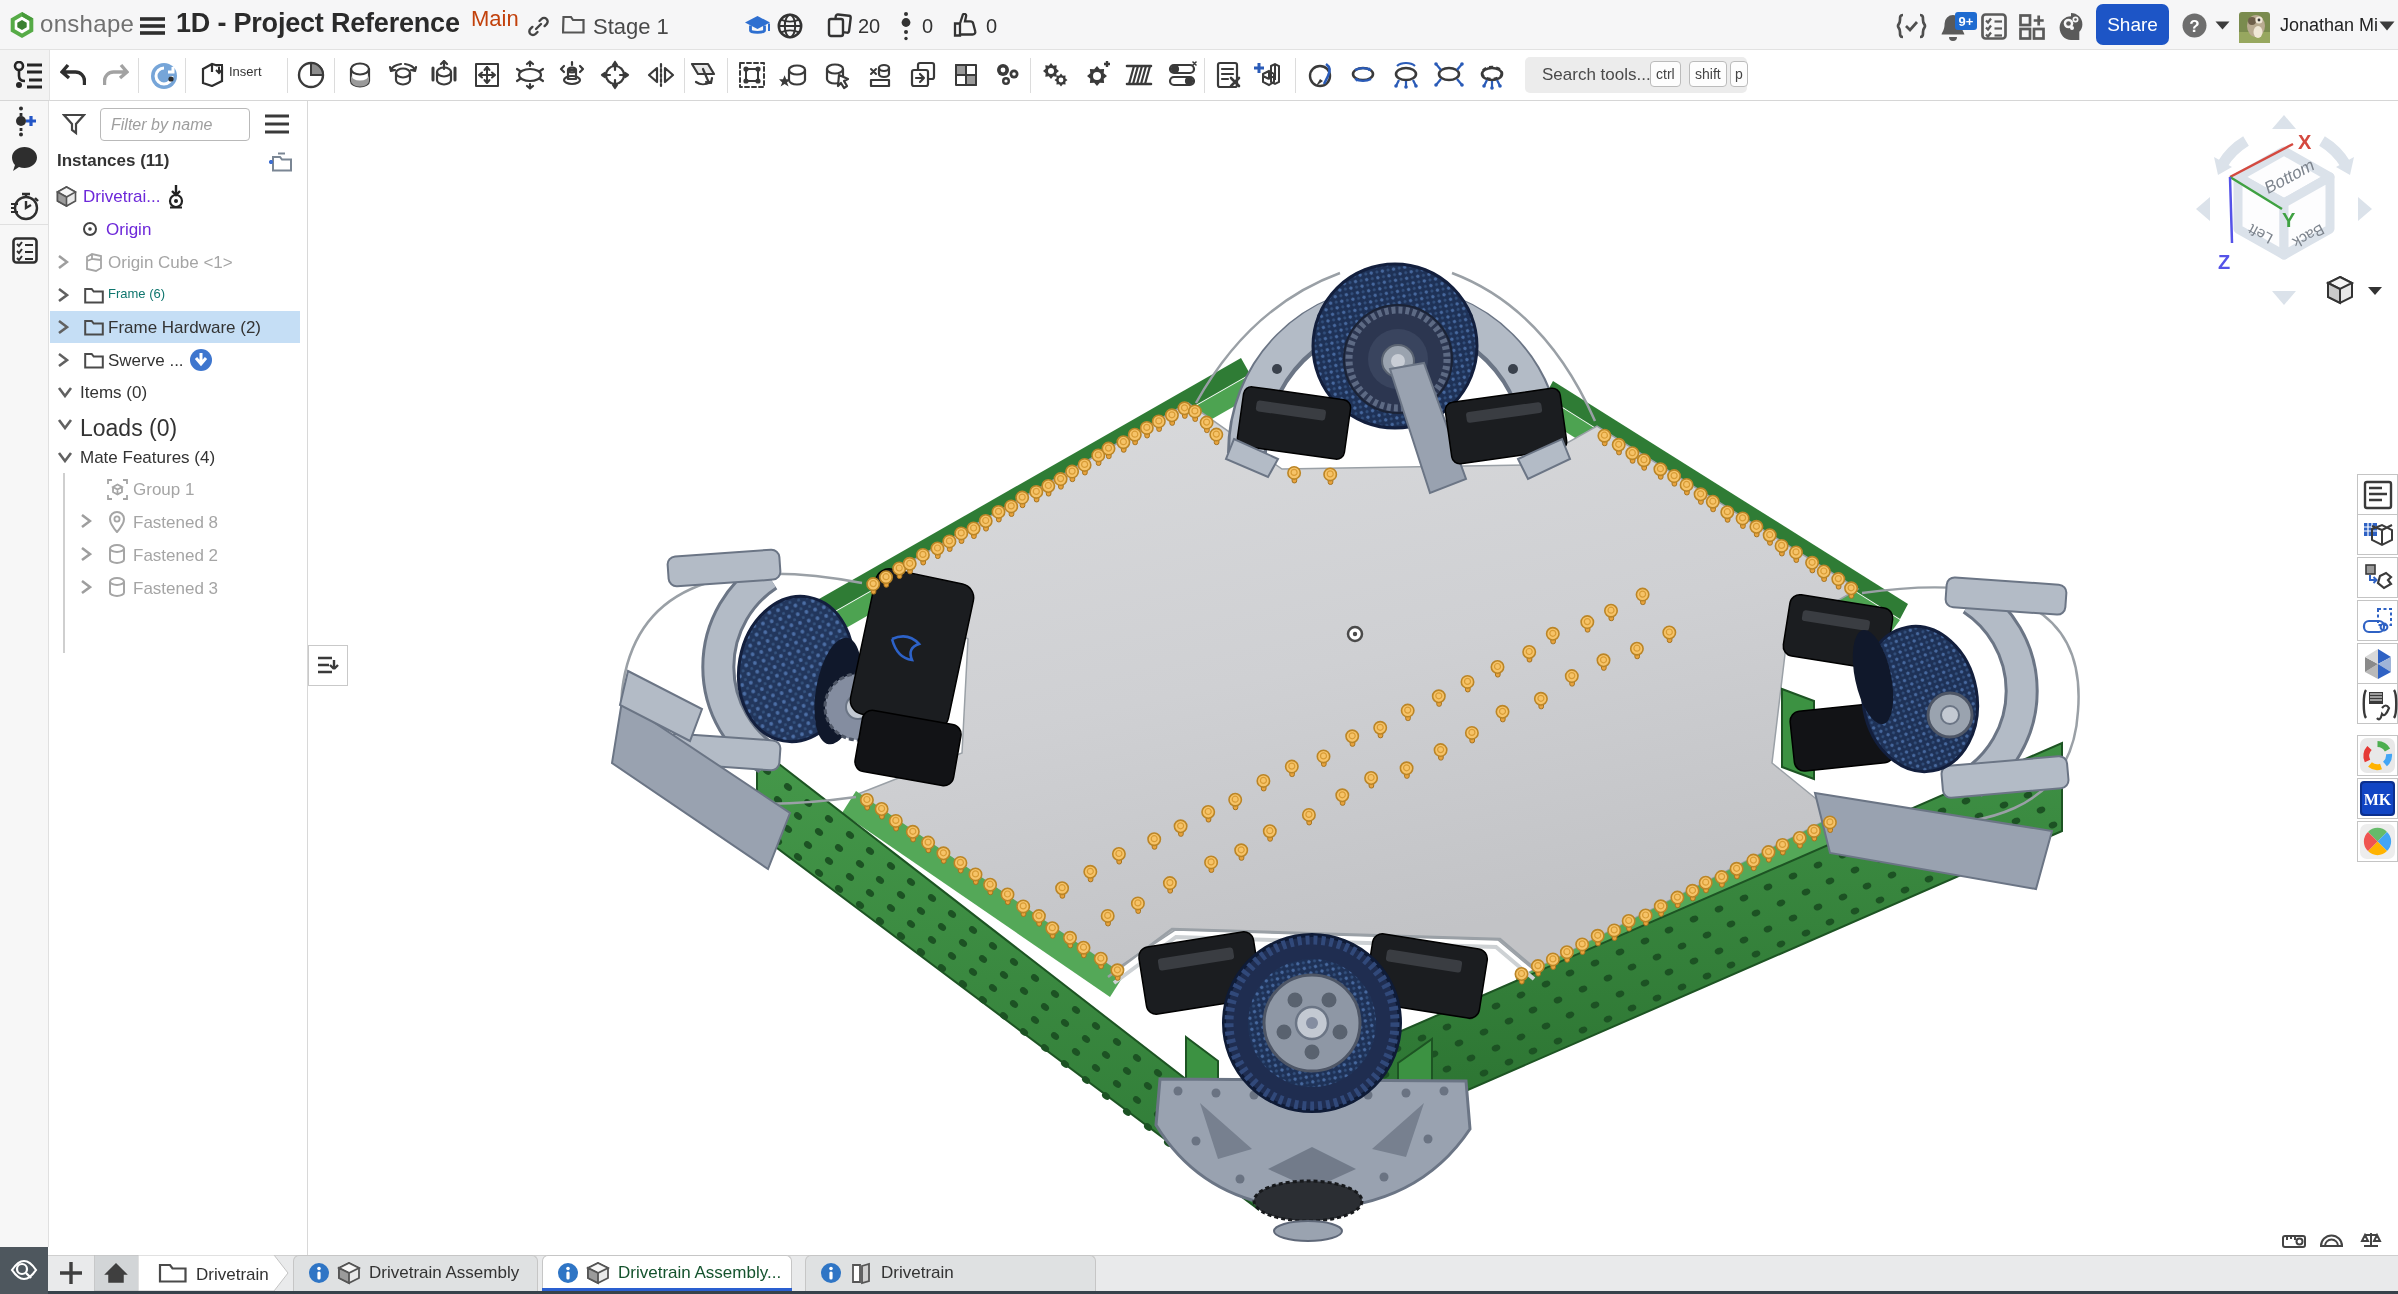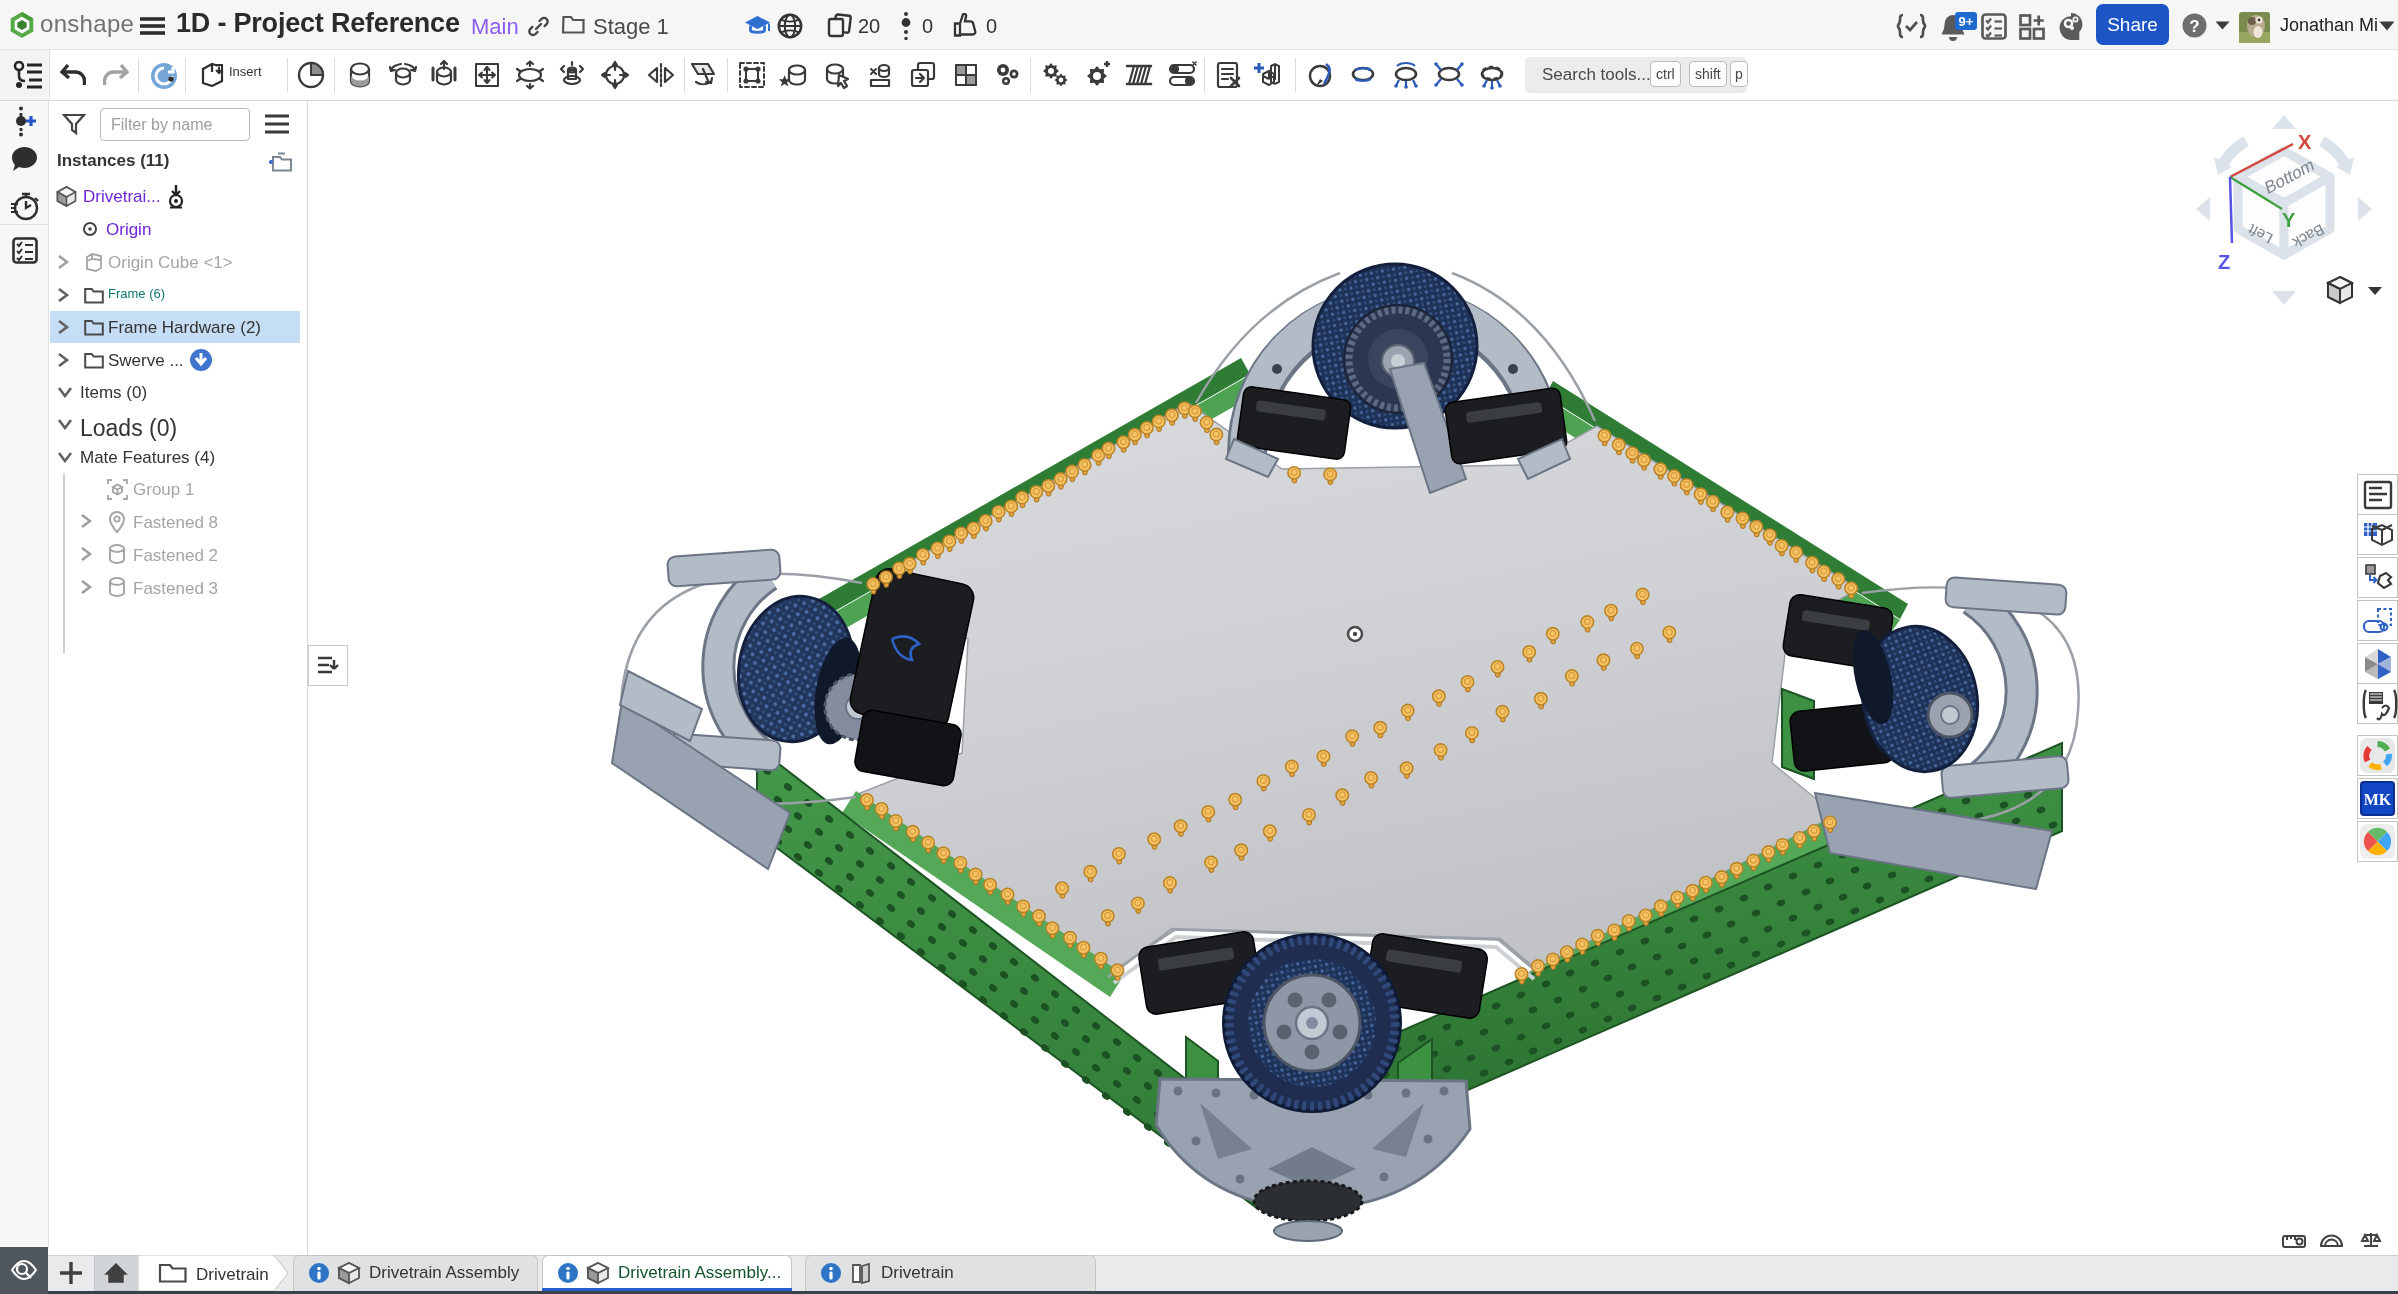--- a/index.html
+++ b/index.html
@@ -16,21 +16,21 @@
     </svg>
     <div class="abs" style="left:40px;top:10px;font-size:24px;color:#707070;letter-spacing:0.3px">onshape</div>
     <svg class="abs" style="left:140px;top:17px" width="25" height="18" viewBox="0 0 25 18">
       <g stroke="#2e2e2e" stroke-width="3.6">
         <line x1="0" y1="2" x2="25" y2="2"></line>
         <line x1="0" y1="9" x2="25" y2="9"></line>
         <line x1="0" y1="16" x2="25" y2="16"></line>
       </g>
     </svg>
     <div class="abs" style="left:176px;top:8px;font-size:27px;font-weight:bold;color:#2b2b2b;letter-spacing:-0.2px">1D - Project Reference</div>
-    <div class="abs" style="left:471px;top:14px;font-size:22px;color:#8b5cf6">Main</div>
+    <div class="abs" style="left:471px;top:6px;font-size:22px;color:#c2410c">Main</div>
     <svg class="abs" style="left:528px;top:16px" width="21" height="21" viewBox="0 0 21 21">
       <g stroke="#444" stroke-width="2.4" fill="none" stroke-linecap="round">
         <path d="M8,13 L13,8"></path>
         <path d="M11.5,5 l2,-2 a3.6,3.6 0 0 1 5.1,5.1 l-2,2"></path>
         <path d="M9.5,16 l-2,2 a3.6,3.6 0 0 1 -5.1,-5.1 l2,-2"></path>
       </g>
     </svg>
     <svg class="abs" style="left:562px;top:15px" width="23" height="19" viewBox="0 0 23 19">
       <path d="M1.5,2 h7.5 l2,3 h10.5 v12.5 h-20.5 Z" fill="none" stroke="#555" stroke-width="2.2"></path>
     </svg>
@@ -1420,21 +1420,21 @@
           <g transform="translate(2053,1128)">
             <path d="M 4,17 h 14 M 11,4 v 13 M 5,6 h 12 M 5,6 l -3,6 h 6 Z M 17,6 l -3,6 h 6 Z"></path>
           </g>
         </g>
       </svg>
     </div>
     <div class="abs" style="left:49px;top:101px;width:259px;height:1154px;background:#fff;border-right:1px solid #d8d8d8"></div>
     <svg class="abs" style="left:62px;top:112px" width="24" height="24" viewBox="0 0 24 24">
       <path d="M2,3 h20 l-8,9 v9 l-4,-3 v-6 Z" fill="none" stroke="#444" stroke-width="2.2"></path>
     </svg>
-    <div class="abs" style="left:100px;top:108px;width:150px;height:33px;background:#fff;border:1px solid #b9b9b9;border-radius:4px;color:#9e9e9e;font-size:16px;line-height:31px;padding-left:10px">Filter by name</div>
+    <div class="abs" style="left:100px;top:108px;width:150px;height:33px;background:#fff;border:1px solid #b9b9b9;border-radius:4px;font-style:italic;color:#9e9e9e;font-size:16px;line-height:31px;padding-left:10px">Filter by name</div>
     <svg class="abs" style="left:264px;top:112px" width="26" height="24" viewBox="0 0 26 24">
       <g stroke="#3a3a3a" stroke-width="3">
         <line x1="1" y1="4" x2="25" y2="4"></line>
         <line x1="1" y1="12" x2="25" y2="12"></line>
         <line x1="1" y1="20" x2="25" y2="20"></line>
       </g>
     </svg>
     <div class="abs" style="left:57px;top:151px;font-size:17px;font-weight:bold;color:#333">Instances (11)</div>
     <svg class="abs" style="left:268px;top:152px" width="24" height="20" viewBox="0 0 24 20">
       <path d="M5,5 h7 l2,2.6 h9 v11 h-18 Z" fill="none" stroke="#7a8694" stroke-width="2"></path>

